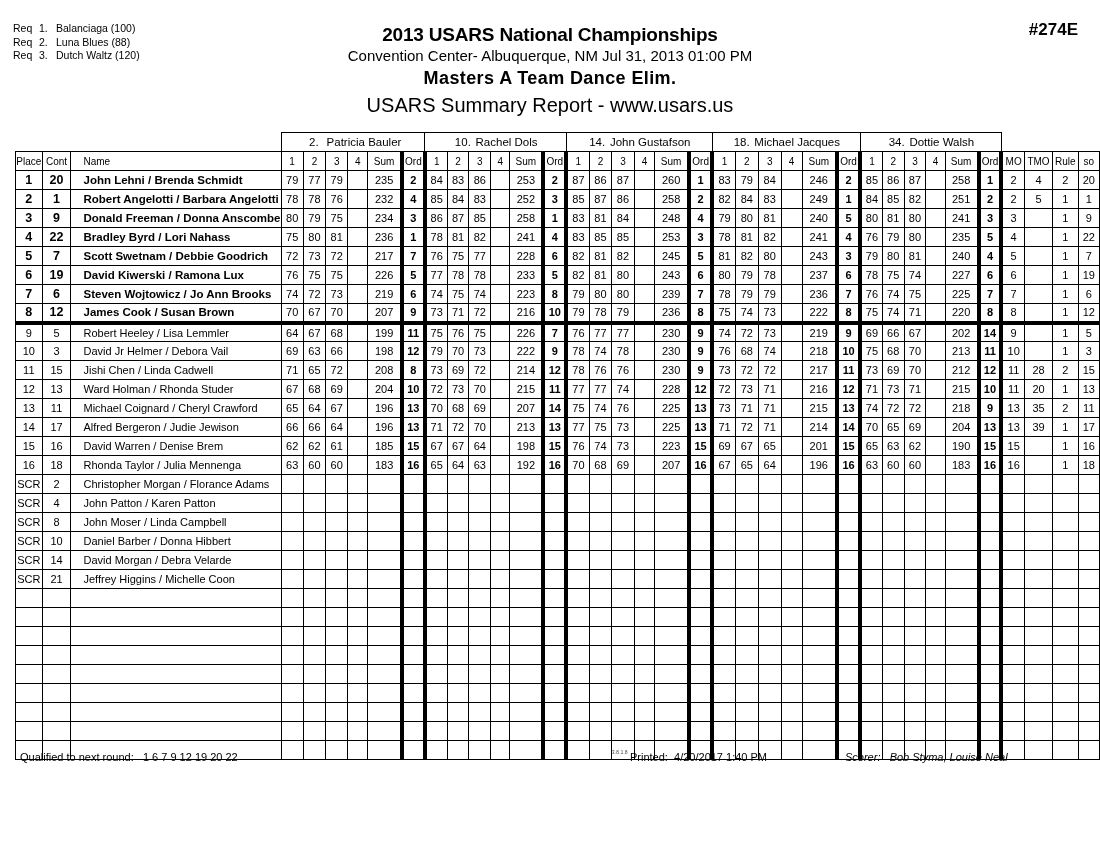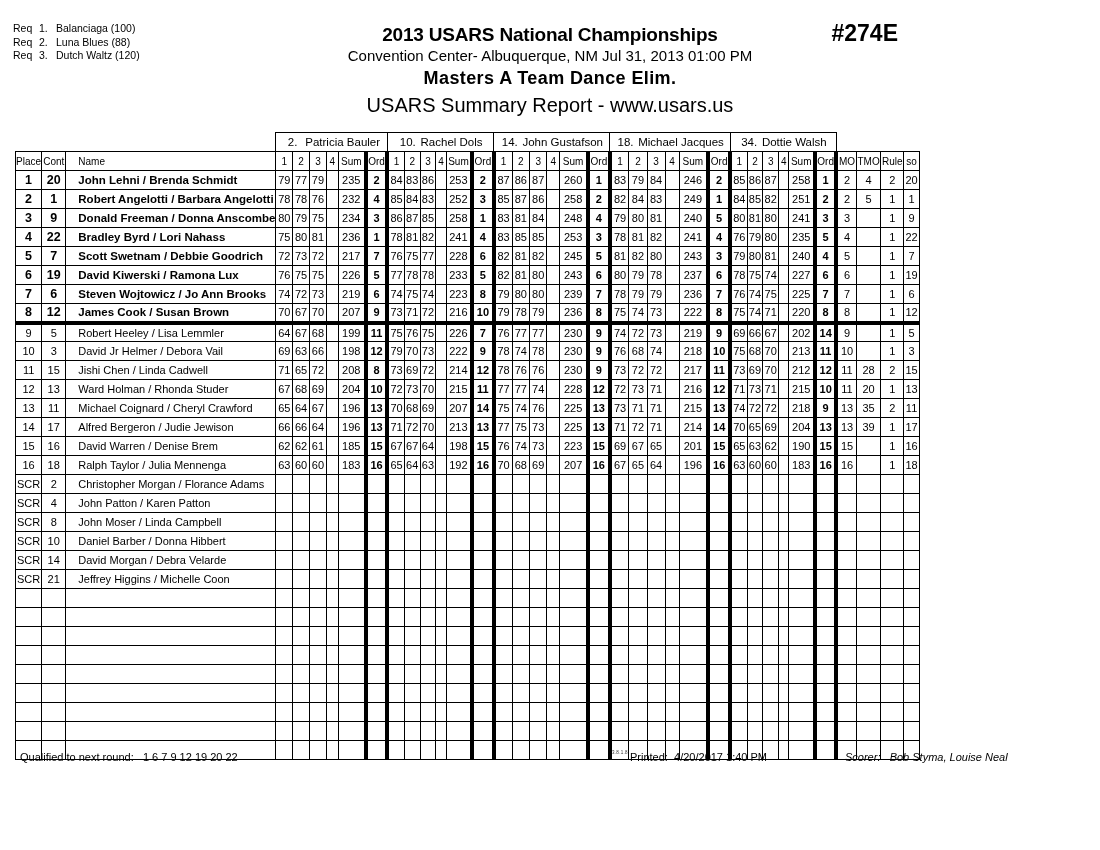--- a/index.html
+++ b/index.html
@@ -4,21 +4,21 @@
 <style>
   * { box-sizing: border-box; }
   html, body {
     margin: 0; padding: 0;
     width: 1100px; height: 850px;
     background: #ffffff;
     font-family: "Liberation Sans", sans-serif;
     color: #000000;
     overflow: hidden;
   }
-  #page { position: relative; width: 920px; height: 850px; }
+  #page { position: relative; width: 1100px; height: 850px; }
 
   
   .req-block {
     position: absolute; left: 13px; top: 22px;
     font-size: 10.5px; line-height: 13.5px; white-space: nowrap;
   }
   .req-line { display: block; }
   .req-line .rq { display: inline-block; width: 26px; }
   .req-line .rn { display: inline-block; width: 17px; }
 
@@ -26,21 +26,21 @@
     position: absolute; left: 150px; top: 24px; width: 800px;
     text-align: center;
   }
   .title-main { font-size: 19px; font-weight: bold; letter-spacing: -0.2px; }
   .title-venue { font-size: 15px; margin-top: 1px; }
   .title-event { font-size: 18px; font-weight: bold; margin-top: 4px; letter-spacing: 0.4px; }
   .title-report { font-size: 20px; margin-top: 5px; }
 
   .event-no {
     position: absolute; right: 22px; top: 20px;
-    font-size: 23px; font-weight: bold;
+    font-size: 17px; font-weight: bold;
   }
 
   
   .sheet {
     position: absolute; left: 15px; top: 132px;
     border-collapse: collapse;
     font-size: 11px;
     border-radius: 32px;
   }
   .sheet td, .sheet th {
@@ -764,21 +764,21 @@
           <td class="sum">190</td>
           <td class="ord">15</td>
           <td class="mo">15</td>
           <td class="tmo"></td>
           <td class="rule">1</td>
           <td class="so">16</td>
         </tr>
         <tr>
           <td class="place">16</td>
           <td class="cont">18</td>
-          <td class="name">Ralph Taylor / Julia Mennenga</td>
+          <td class="name">Rhonda Taylor / Julia Mennenga</td>
           <td class="sc">63</td>
           <td class="sc">60</td>
           <td class="sc">60</td>
           <td class="sc"></td>
           <td class="sum">183</td>
           <td class="ord">16</td>
           <td class="sc">65</td>
           <td class="sc">64</td>
           <td class="sc">63</td>
           <td class="sc"></td>

